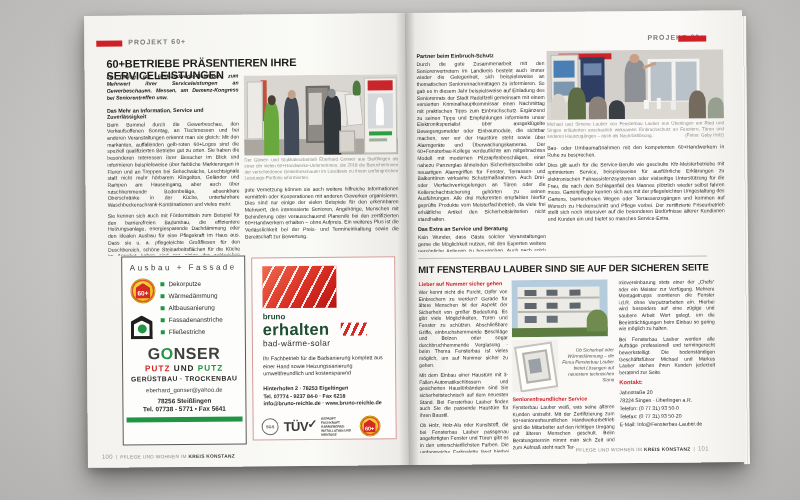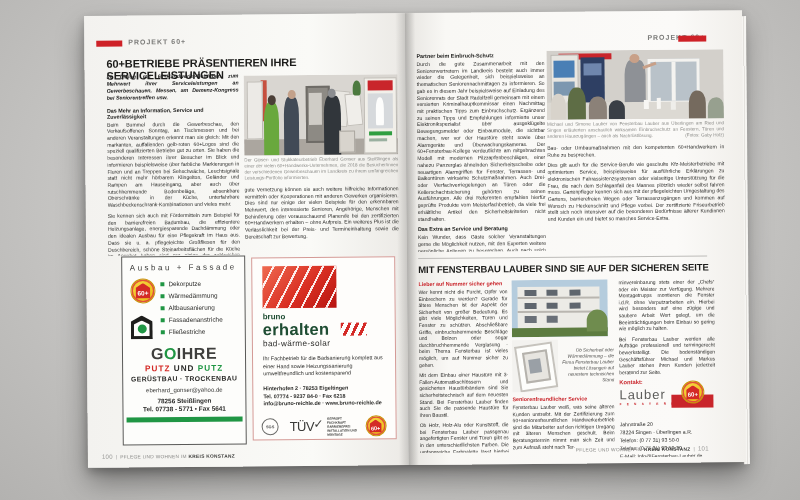--- a/index.html
+++ b/index.html
@@ -69,21 +69,21 @@
   .r-bruno{font-size:8px;font-weight:bold;color:#1f4d33;margin:4px 0 0 10px;}
   .r-name{position:relative;font-size:16.5px;font-weight:800;color:#1f4d33;margin:-1px 0 0 10px;letter-spacing:.3px;}
   .r-slash{position:absolute;left:78px;top:3px;width:26px;height:13px;
     background:repeating-linear-gradient(115deg,#d42a26 0 3px,rgba(0,0,0,0) 3px 7px);}
   .r-sub{font-size:8.2px;color:#2c2c2a;margin:0 0 0 10px;letter-spacing:.4px;}
   .r-body{font-size:5.4px;line-height:1.4;color:#2b2b29;margin:7px 10px 0 10px;}
   .r-addr{font-size:5.4px;font-weight:bold;color:#2b2b29;margin:7px 10px 0 10px;line-height:1.45;}
   .r-badges{display:flex;align-items:center;margin:8px 6px 0 8px;}
   .sgs{width:15px;height:15px;border:1px solid #6b6b69;border-radius:50%;font-size:4px;font-weight:bold;color:#555;
     display:flex;align-items:center;justify-content:center;}
-  .tuv{font-size:13px;font-weight:400;color:#3b3b39;margin-left:11px;letter-spacing:-.5px;position:relative;}
+  .tuv{font-size:13px;font-weight:700;color:#3b3b39;margin-left:5px;letter-spacing:-.5px;position:relative;}
   .tuv .chk{position:absolute;right:-9px;top:-2px;font-size:12px;color:#3b3b39;}
   .certtxt{font-size:3.1px;font-weight:bold;color:#3b3b39;line-height:1.3;width:30px;margin-left:13px;}
   
   .lb-logo{position:relative;height:30px;margin-top:2px;}
   .lb-name{font-size:13px;color:#5c5c5a;letter-spacing:1px;font-weight:500;}
   .lb-sub{font-size:3.2px;letter-spacing:2.2px;color:#c9252b;font-weight:bold;margin-top:0px;}
   .lb-red{position:absolute;left:52px;top:8px;width:42px;height:13px;background:#c9252b;}
   .lb-badge{position:absolute;left:62px;top:-6px;}
   .lb-addr{font-size:5.2px;line-height:1.5;color:#2b2b29;margin-top:4px;}
   .divider{position:absolute;border-top:1px solid #bdbcb9;}
@@ -169,21 +169,21 @@
             <div class="g-item">
                 <i class="g-sq"></i>
                 <span>Fassadenanstriche</span>
               </div>
             <div class="g-item">
                 <i class="g-sq"></i>
                 <span>Fließestriche</span>
               </div>
           </div>
         </div>
-        <div class="g-brand"><span>G</span><span class="go">O</span><span>IHRE</span></div>
+        <div class="g-brand"><span>G</span><span class="go">O</span><span>NSER</span></div>
         <div class="g-line2"><span class="r">PUTZ</span><span class="k"> UND </span><span class="g">PUTZ</span></div>
         <div class="g-line3">GERÜSTBAU · TROCKENBAU</div>
         <div class="g-mail">eberhard_gonser@yahoo.de</div>
         <div class="g-city">78256 Steißlingen</div>
         <div class="g-tel">Tel. 07738 - 5771 • Fax 5641</div>
         <div class="g-bar"></div>
       </div>
 
       <div id="reichle-ad">
         <div class="r-logo"></div>
@@ -291,30 +291,20 @@
           <div class="caption" style="font-style:italic;color:#4a4a48;text-align:right;margin:8px 0 0 4px;width:52px;">Ob Sicherheit oder Wärmedämmung – die Firma Fensterbau Lauber bietet Lösungen auf neuestem technischen Stand</div>
         </div>
         <div class="red-sub" style="margin-top:4px;">Seniorenfreundlicher Service</div>
         <p class="body-p" style="font-size:5px;">Fensterbau Lauber weiß, was seine älteren Kunden umtreibt. Mit der Zertifizierung zum 60+seniorenfreundlichen Handwerkerbetrieb sind die Mitarbeiter auf den richtigen Umgang mit älteren Menschen geschult. Beim Beratungstermin nimmt man sich Zeit und zum Aufmaß steht nach Ter-</p>
       </div>
 
       <div class="col" style="left:211px;top:268px;width:96px;height:178px;">
         <p class="body-p" style="font-size:5px;">minvereinbarung stets einer der „Chefs“ oder ein Meister zur Verfügung. Mehrere Montagetrupps montieren die Fenster i.d.R. ohne Verputzarbeiten ein. Hierbei wird besonders auf eine zügige und saubere Arbeit Wert gelegt, um die Beeinträchtigungen beim Einbau so gering wie möglich zu halten.</p>
         <p class="body-p" style="font-size:5px;">Bei Fensterbau Lauber werden alle Aufträge professionell und termingerecht bewerkstelligt. Die bodenständigen Geschäftsführer Michael und Markus Lauber stehen ihren Kunden jederzeit beratend zur Seite.</p>
         <div class="red-sub" style="font-size:5.8px;margin-top:3px;">Kontakt:</div>
-        <div class="lb-logo">
-          <div class="lb-name">Lauber</div>
-          <div class="lb-sub">F E N S T E R B A U</div>
-          <div class="lb-red"></div>
-          <span class="badge60 lb-badge" style="width:21px;height:21px;">
-            <span class="b60-house">
-                <span class="b60-text" style="font-size:6px;">60+</span>
-              </span>
-          </span>
-        </div>
         <div class="lb-addr">
           <div>Jahnstraße 20</div>
           <div>78224 Singen - Überlingen a.R.</div>
           <div>Telefon: (0 77 31) 93 50-0</div>
           <div>Telefax: (0 77 31) 93 50-20</div>
           <div>E-Mail: Info@Fensterbau-Lauber.de</div>
 
         </div>
       </div>
 

